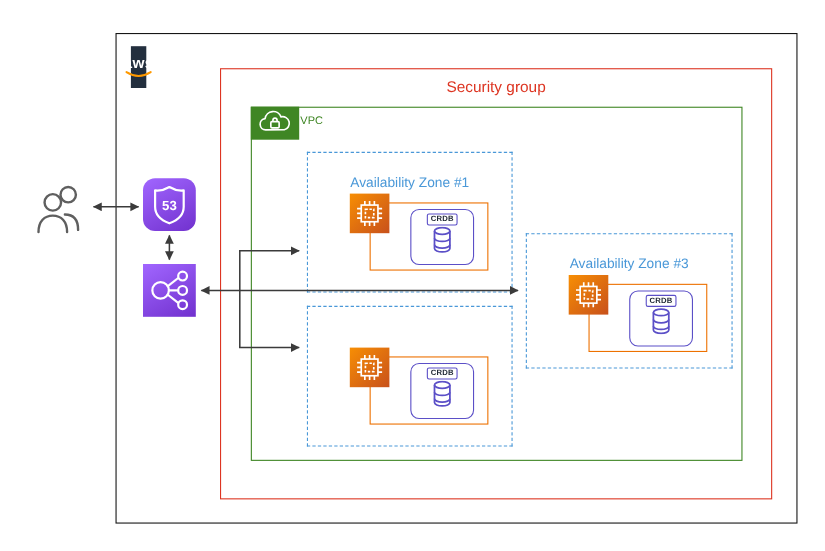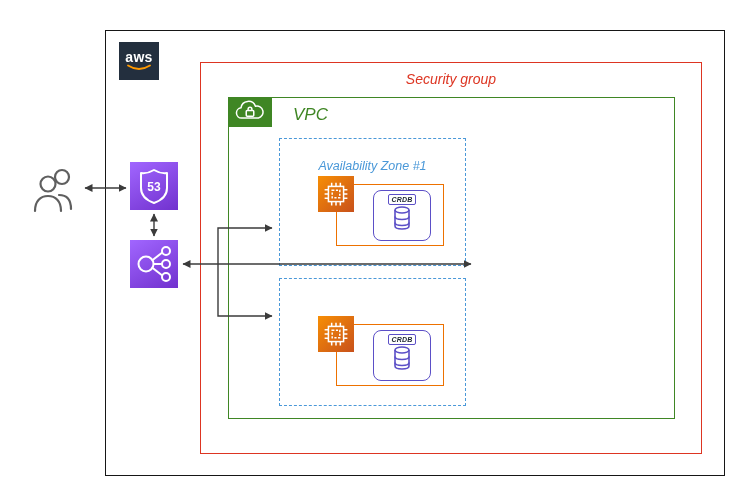--- a/index.html
+++ b/index.html
@@ -5,38 +5,38 @@
   html,body { margin:0; padding:0; background:#ffffff; }
   .canvas {
     position:relative; width:750px; height:501px; background:#fff;
     font-family:"Liberation Sans", sans-serif; overflow:hidden;
   }
   .abs { position:absolute; }
 
   
   .aws-cloud { left:105px; top:30px; width:618px; height:444px; border:1.5px solid #161616; }
   .aws-logo {
-    left:13px; top:11px; width:40px; height:38px;
+    left:13px; top:11px; width:14px; height:38px;
     background:var(--aws-navy,#232F3E); color:#fff;
     display:flex; flex-direction:column; align-items:center; justify-content:center;
   }
   .aws-logo .aws-word { font-size:14px; font-weight:bold; line-height:1; letter-spacing:.3px; }
 
   
-  .sg { left:94px; top:31px; width:500px; height:390px; border:1.5px solid var(--sg-red,#DD3522);font-style:italic; }
+  .sg { left:94px; top:31px; width:500px; height:390px; border:1.5px solid var(--sg-red,#DD3522); }
   .sg-label { margin-top:8px; text-align:center; color:var(--sg-red,#DD3522); font-size:14px; }
 
   
   .vpc { left:27px; top:34px; width:445px; height:320px; border:1.5px solid var(--vpc-green,#3F8624); }
   .vpc-icon {
     left:-1.5px; top:-1.5px; width:44px; height:30px;
     background:var(--vpc-green,#3F8624);
     display:flex; align-items:center; justify-content:center;
   }
-  .vpc-label { left:64px; top:7px; color:var(--vpc-green,#3F8624); font-size:17px; }
+  .vpc-label { left:44px; top:7px; color:var(--vpc-green,#3F8624); font-size:10px; }
 
   
   .az { border:1.5px dashed var(--az-blue,#4A98D8); }
   .az-label { margin-top:20px; text-align:center; color:var(--az-blue,#4A98D8); font-size:12.5px; }
   .az1 { left:50px; top:40px;  width:185px; height:126px; }
   .az2 { left:50px; top:180px; width:185px; height:126px; }
   .az3 { left:249px; top:114px; width:186px; height:121px; }
 
   .ec2-group { left:56px; top:45px; width:106px; height:60px; border:1.3px solid var(--ec2-orange,#ED7100); }
   .ec2-icon {
@@ -55,21 +55,21 @@
     padding:0 2px; line-height:9px; letter-spacing:.2px;
   }
   .crdb svg { margin-top:1px; }
 
   
   .purple-icon {
     width:48px; height:48px;
     background:linear-gradient(150deg,var(--purple-1,#A166FF),var(--purple-2,#7131CE));
     display:flex; align-items:center; justify-content:center;
   }
-  .r53 { left:130px; top:162px; }
+  .r53 { left:130px; top:162px;border-radius:11px; }
   .elb { left:130px; top:240px; }
   .users { left:33px; top:164px; width:48px; height:52px; }
 
   svg.arrows { position:absolute; left:0; top:0; width:750px; height:501px; pointer-events:none; }
 </style>
 </head>
 <body>
 
 <div class="canvas">
 
@@ -157,20 +157,41 @@
           </div>
           <div class="abs ec2-icon">
             <svg width="26" height="26" viewBox="0 0 24 24" fill="none" stroke="#fff" stroke-width="1.4">
               <rect x="5" y="5" width="14" height="14"></rect>
               <rect x="8.5" y="8.5" width="7" height="7" stroke-dasharray="2 1.4"></rect>
               <path d="M8 5V1.5M12 5V1.5M16 5V1.5M8 22.5V19M12 22.5V19M16 22.5V19M5 8H1.5M5 12H1.5M5 16H1.5M22.5 8H19M22.5 12H19M22.5 16H19"></path>
             </svg>
           </div>
         </div>
 
+        <div class="abs az az3">
+          <div class="az-label">Availability Zone #3</div>
+          <div class="abs ec2-group">
+            <div class="abs crdb">
+              <span class="crdb-tab">CRDB</span>
+              <svg width="18" height="24" viewBox="0 0 18 24" fill="none" stroke="#5B4FC7" stroke-width="1.6">
+                <ellipse cx="9" cy="4" rx="7" ry="3"></ellipse>
+                <path d="M2 4v16c0 1.7 3.1 3 7 3s7-1.3 7-3V4"></path>
+                <path d="M2 10.5c0 1.7 3.1 3 7 3s7-1.3 7-3"></path>
+                <path d="M2 16.5c0 1.7 3.1 3 7 3s7-1.3 7-3"></path>
+              </svg>
+            </div>
+          </div>
+          <div class="abs ec2-icon">
+            <svg width="26" height="26" viewBox="0 0 24 24" fill="none" stroke="#fff" stroke-width="1.4">
+              <rect x="5" y="5" width="14" height="14"></rect>
+              <rect x="8.5" y="8.5" width="7" height="7" stroke-dasharray="2 1.4"></rect>
+              <path d="M8 5V1.5M12 5V1.5M16 5V1.5M8 22.5V19M12 22.5V19M16 22.5V19M5 8H1.5M5 12H1.5M5 16H1.5M22.5 8H19M22.5 12H19M22.5 16H19"></path>
+            </svg>
+          </div>
+        </div>
 
       </div>
     </div>
   </div>
 
   <svg class="arrows" viewBox="0 0 750 501">
     <defs>
       <marker id="ah" markerWidth="9" markerHeight="9" refX="7.5" refY="4" orient="auto-start-reverse" markerUnits="userSpaceOnUse">
         <path d="M0 0L8 4L0 8Z" fill="#3B3B3B"></path>
       </marker>

